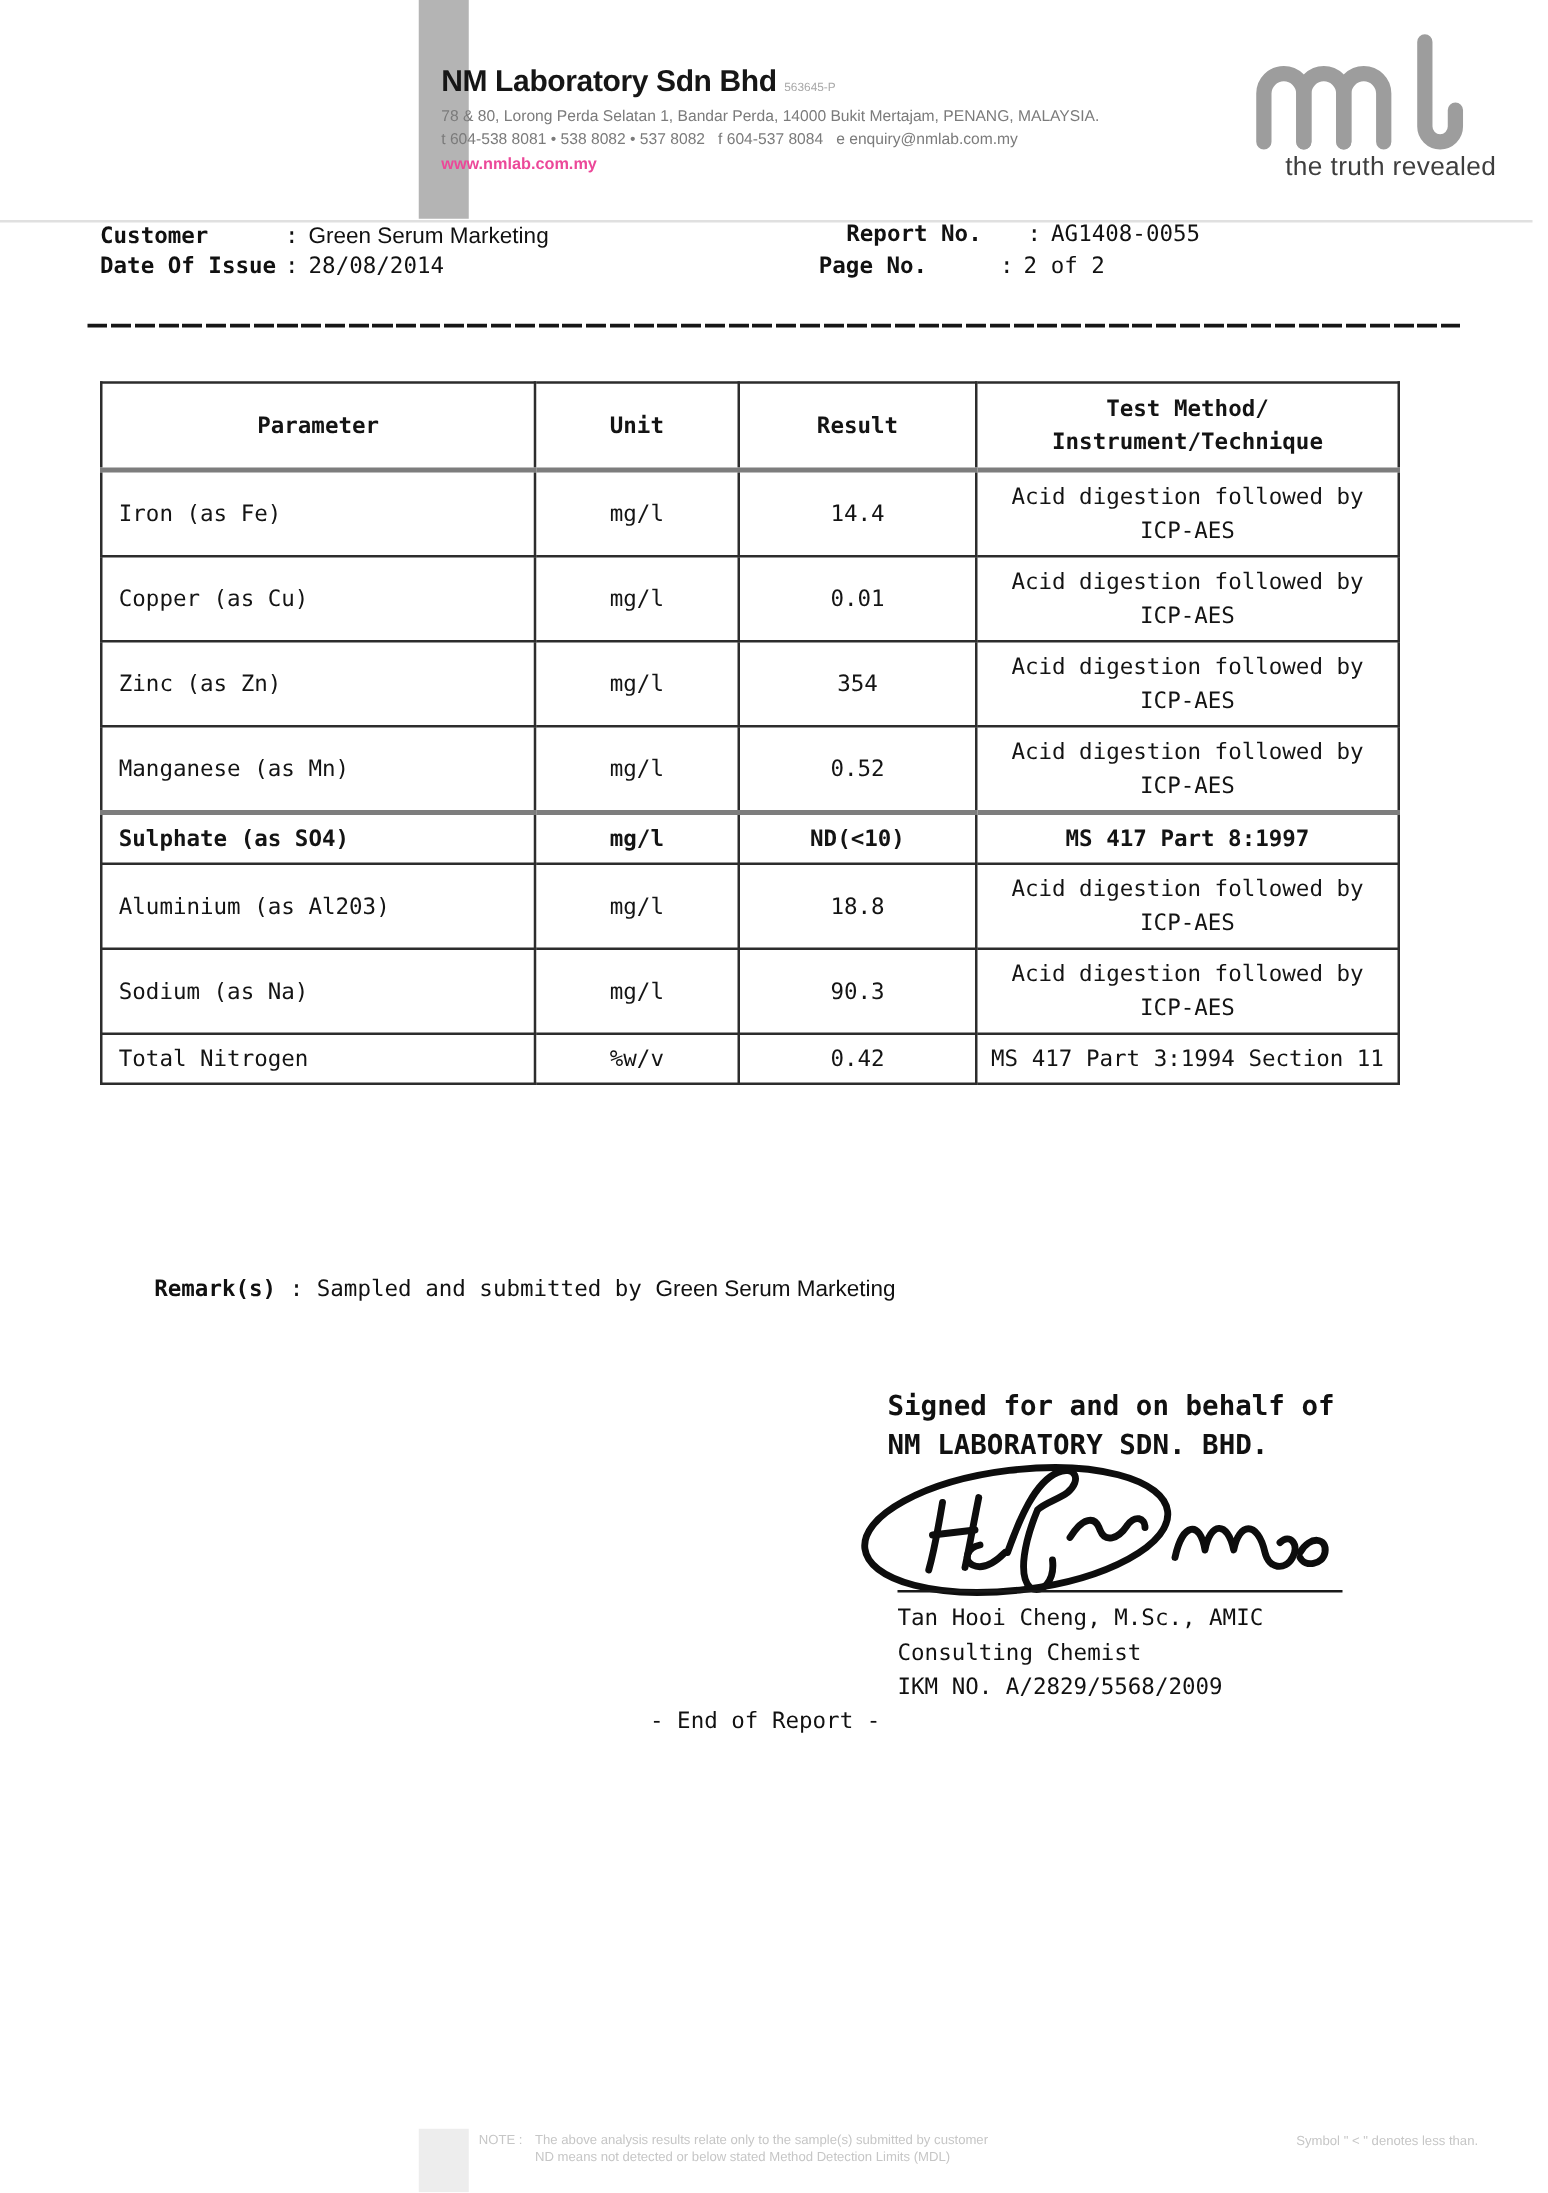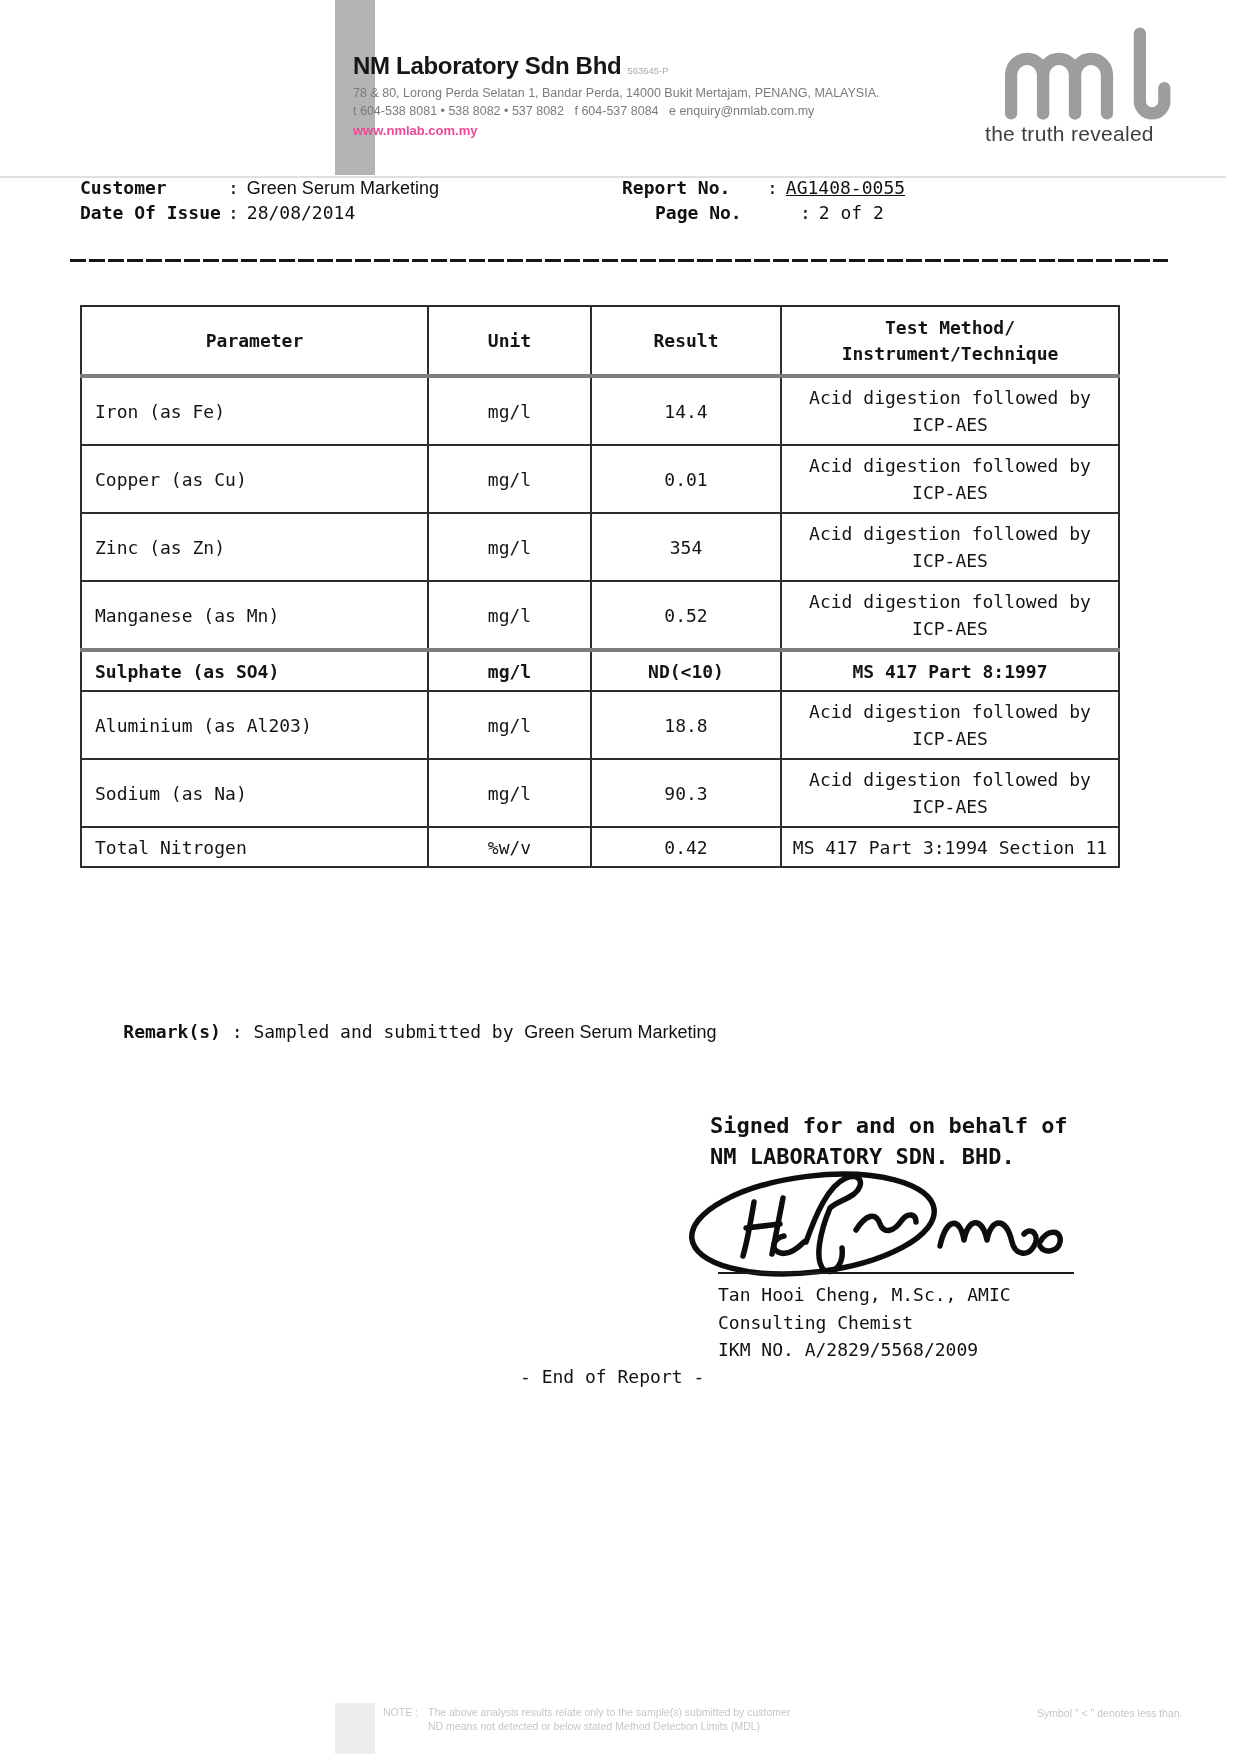--- a/index.html
+++ b/index.html
@@ -17,29 +17,29 @@
   .header-rule{ left:0; top:176px; width:1238px; height:2px; background:#e0e0e0; }
 
   
   .letterhead { left:353px; top:52px; }
   .company-name { font:bold 24px "Liberation Sans", sans-serif; color:#161616; letter-spacing:-0.3px; }
   .company-reg  { font:9.5px "Liberation Sans", sans-serif; color:#a9a9a9; margin-left:6px; }
   .addr  { font:12.5px "Liberation Sans", sans-serif; color:#7b7b7b; margin-top:6px; }
   .contact { font:12.5px "Liberation Sans", sans-serif; color:#7b7b7b; margin-top:4px; }
   .website { font:bold 13px "Liberation Sans", sans-serif; color:#ec4899; margin-top:5px; }
 
-  .logo-block { left:985px; top:26px; width:212px; text-align:left; }
+  .logo-block { left:985px; top:26px; width:212px; text-align:right; }
   .logo-svg { display:block; margin:0 auto; }
   .tagline { font:21px "Liberation Sans", sans-serif; color:#3e3e3e; margin-top:2px; letter-spacing:0.3px; }
 
   
   .meta-row { position:absolute; height:24px; font-size:18px; line-height:24px; }
   .meta-left1  { left:80px;  top:176px; }
   .meta-left2  { left:80px;  top:201px; }
-  .meta-right1 { left:622px; top:176px;text-decoration:underline; }
+  .meta-right1 { left:677px; top:176px; }
   .meta-right2 { left:655px; top:201px; }
   .meta-label { display:inline-block; font-weight:bold; }
   .w148 { width:148px; }
   .w145 { width:145px; }
   .meta-colon { display:inline-block; margin-right:8px; }
   .meta-value.sans { font-size:18px; }
 
   .dashline {
     left:70px; top:259px; width:1098px; height:3px;
     background:repeating-linear-gradient(90deg,#161616 0 16px, transparent 16px 19px);

